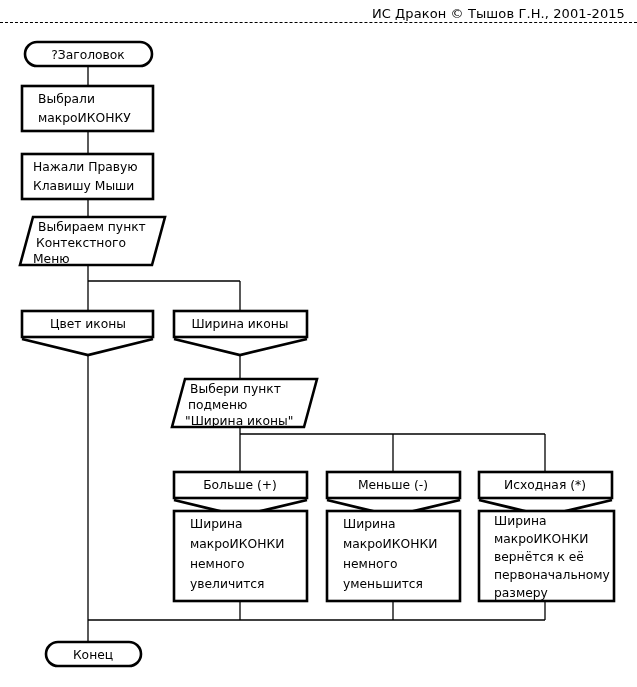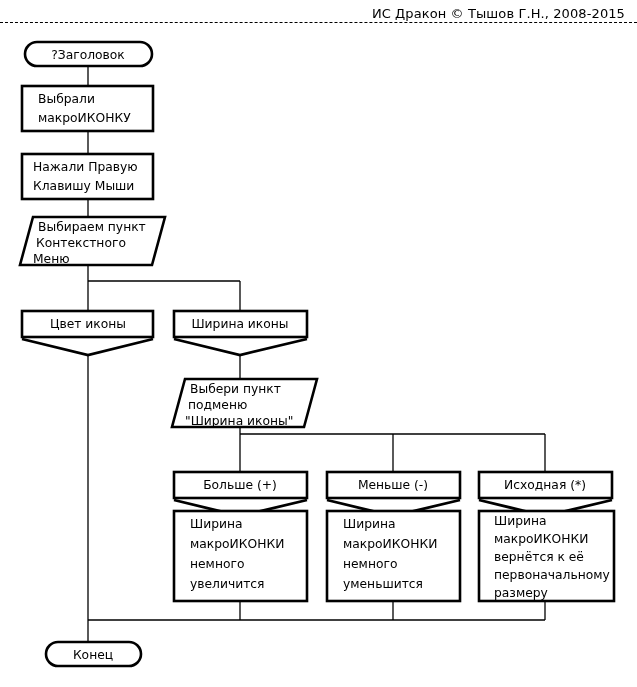--- a/index.html
+++ b/index.html
@@ -71,21 +71,21 @@
     text-anchor: middle;
   }
   .node-text-left {
     text-anchor: start;
   }
 </style>
 </head>
 <body>
 
 <div id="header-bar">
-  <span id="header-title">ИС Дракон © Тышов Г.Н., 2008-2015</span>
+  <span id="header-title">ИС Дракон © Тышов Г.Н., 2001-2015</span>
 </div>
 <div id="header-rule"></div>
 
 <svg id="diagram" width="637" height="664" viewBox="0 0 637 664">
 
   <g>
 
     <line class="conn" x1="88" y1="43" x2="88" y2="63"></line>
 
     <line class="conn" x1="88" y1="108" x2="88" y2="131"></line>

